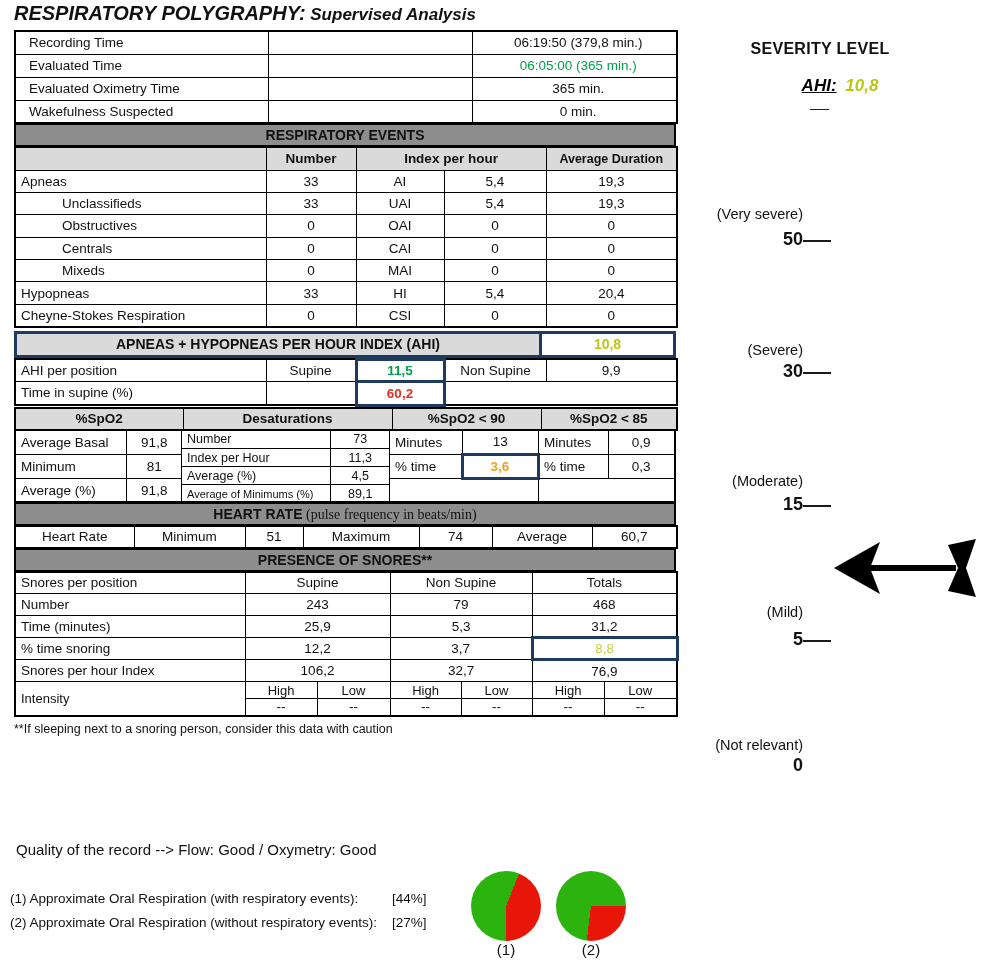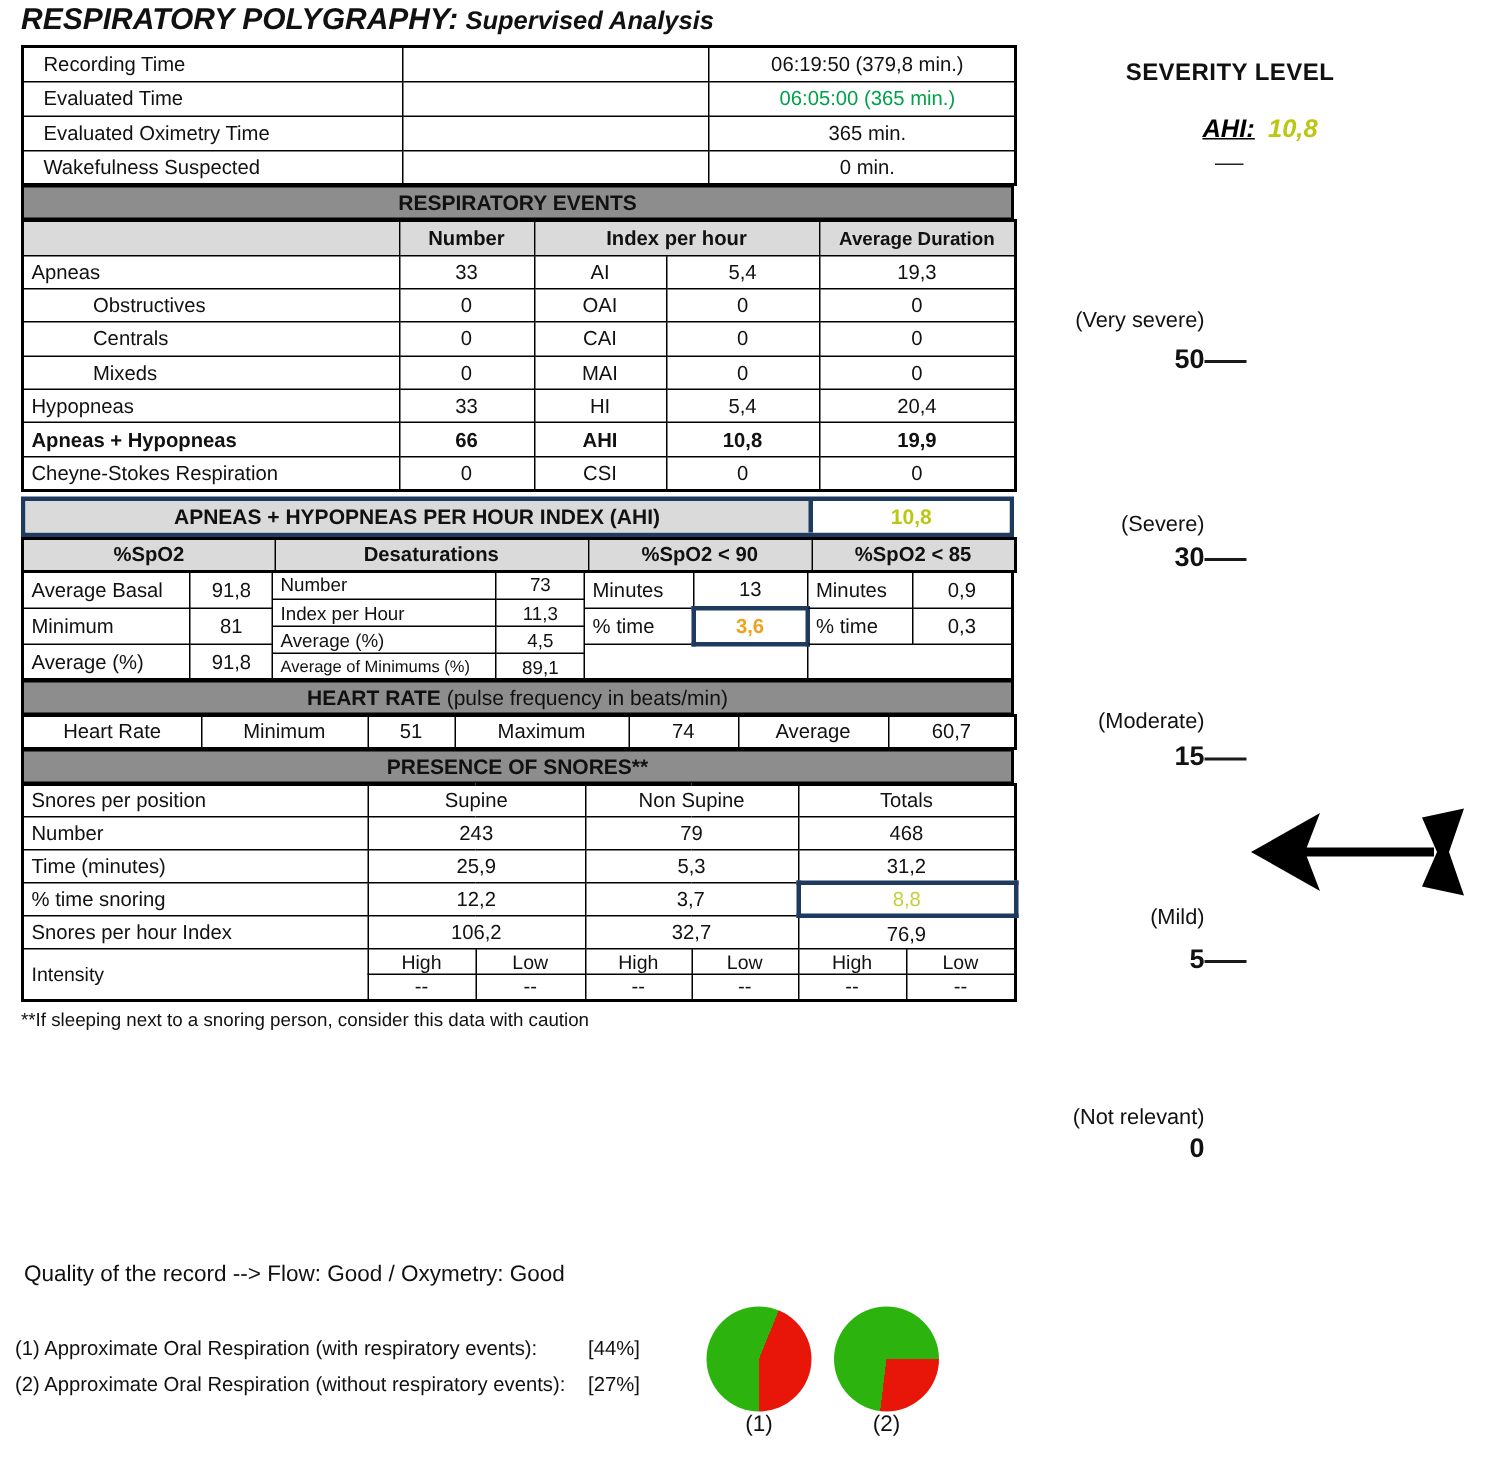--- a/index.html
+++ b/index.html
@@ -28,21 +28,21 @@
   .c{text-align:center;}
   .b{font-weight:bold;}
   .gray{background:var(--light);}
   .indent{padding-left:46px;}
   .boldrow td{font-weight:bold;}
 
   #info td{height:23px;padding-left:13px;}
   .green-text{color:var(--green);}
 
   .band{height:22px;line-height:20px;background:var(--band);border:1px solid #000;border-left-width:2px;border-right-width:2px;text-align:center;font-weight:bold;font-size:14px;}
-  .band .reg{font-weight:normal;}
+  .band .reg{font-weight:normal;font-family:Liberation Serif, serif;}
 
   #resp td{height:22.4px;}
   #resp .hdr td{height:23px;}
   .small-hdr{font-size:12.5px;}
 
   #ahiBanner{display:flex;align-items:stretch;border:3px solid var(--navy);margin-top:3px;height:27px;}
   #ahiBanner .lblpart{flex:0 0 525px;background:var(--light);border-right:3px solid var(--navy);font-weight:bold;font-size:14px;text-align:center;line-height:21px;}
   #ahiBanner .valpart{flex:1;background:#fff;color:var(--yellow);font-weight:bold;font-size:14px;text-align:center;line-height:21px;}
 
   .navyBox{border:3px solid var(--navy) !important;}
@@ -151,20 +151,27 @@
         <td class="gray c b small-hdr">Average Duration</td>
       </tr>
       <tr>
             <td>Apneas</td>
             <td class="c">33</td>
             <td class="c">AI</td>
             <td class="c">5,4</td>
             <td class="c">19,3</td>
           </tr>
       <tr>
+            <td class="indent">Unclassifieds</td>
+            <td class="c">33</td>
+            <td class="c">UAI</td>
+            <td class="c">5,4</td>
+            <td class="c">19,3</td>
+          </tr>
+      <tr>
             <td class="indent">Obstructives</td>
             <td class="c">0</td>
             <td class="c">OAI</td>
             <td class="c">0</td>
             <td class="c">0</td>
           </tr>
       <tr>
             <td class="indent">Centrals</td>
             <td class="c">0</td>
             <td class="c">CAI</td>
@@ -178,42 +185,59 @@
             <td class="c">0</td>
             <td class="c">0</td>
           </tr>
       <tr>
             <td>Hypopneas</td>
             <td class="c">33</td>
             <td class="c">HI</td>
             <td class="c">5,4</td>
             <td class="c">20,4</td>
           </tr>
-      <tr class="boldrow">
-            <td>Apneas + Hypopneas</td>
-            <td class="c">66</td>
-            <td class="c">AHI</td>
-            <td class="c">10,8</td>
-            <td class="c">19,9</td>
-          </tr>
       <tr>
             <td>Cheyne-Stokes Respiration</td>
             <td class="c">0</td>
             <td class="c">CSI</td>
             <td class="c">0</td>
             <td class="c">0</td>
           </tr>
     </tbody>
       </table>
 
     <div id="ahiBanner">
       <div class="lblpart">APNEAS + HYPOPNEAS PER HOUR INDEX (AHI)</div>
       <div class="valpart">10,8</div>
     </div>
 
+    <table id="ahiPos" class="outer">
+      <colgroup>
+          <col style="width:251px">
+          <col style="width:90px">
+          <col style="width:88px">
+          <col style="width:102px">
+          <col style="width:131px">
+        </colgroup>
+      <tbody>
+          <tr>
+        <td>AHI per position</td>
+        <td class="c">Supine</td>
+        <td class="c b navyBox" style="color:var(--green)">11,5</td>
+        <td class="c">Non Supine</td>
+        <td class="c">9,9</td>
+      </tr>
+      <tr class="r2">
+        <td>Time in supine (%)</td>
+        <td></td>
+        <td class="c b navyBox" style="color:var(--red)">60,2</td>
+        <td colspan="2"></td>
+      </tr>
+    </tbody>
+      </table>
 
     <table id="o2hdr" class="outer">
       <colgroup>
           <col style="width:168px">
           <col style="width:209px">
           <col style="width:149px">
           <col style="width:136px">
         </colgroup>
       <tbody>
           <tr>

